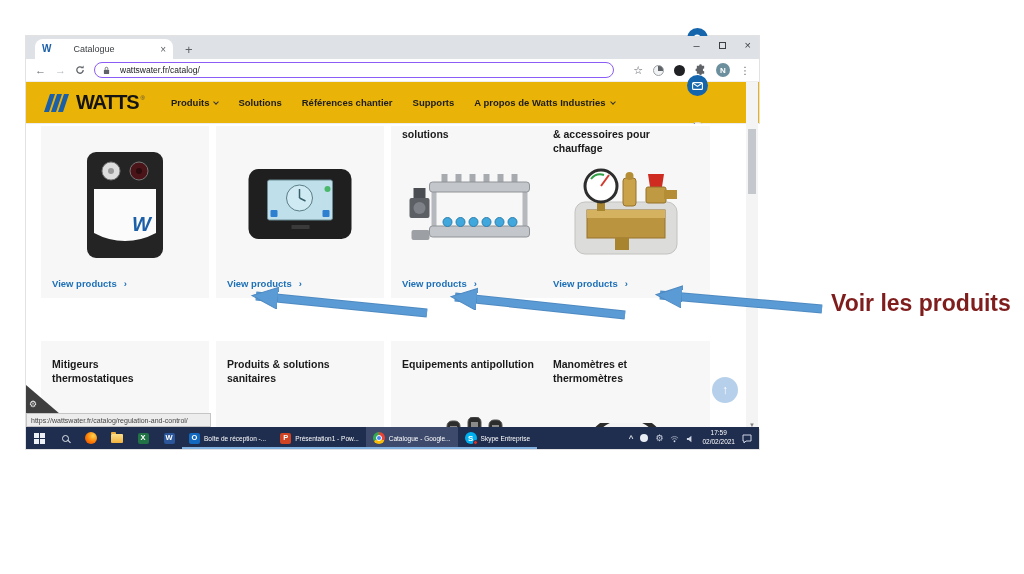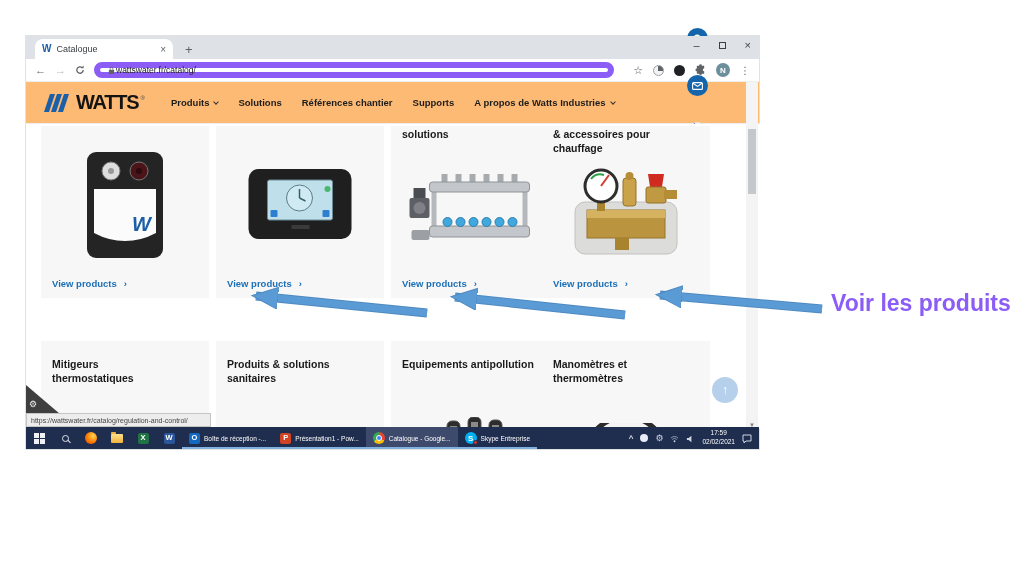--- a/index.html
+++ b/index.html
@@ -7,41 +7,41 @@
   body { font-family:"Liberation Sans", sans-serif; }
   .slide { position:relative; width:1024px; height:574px; background:#fff; overflow:hidden; }
 
   
   .shot { position:absolute; left:25px; top:35px; width:735px; height:415px; background:#fff; border:1px solid #e2e2e2; }
 
   
   .tabbar { position:relative; height:23px; background:#dee1e6; display:flex; align-items:flex-end; }
   .tab { margin-left:9px; width:138px; height:20px; background:#fff; border-radius:8px 8px 0 0; display:flex; align-items:center; padding:0 7px; gap:5px; }
   .favicon { color:#1b5fa8; font-weight:bold; font-size:10px; line-height:1; }
-  .tab-title { font-size:9px; color:#3c4043; flex:1; white-space:nowrap; overflow:hidden; }
+  .tab-title { font-size:9px; color:#3c4043; flex:1; white-space:nowrap; overflow:hidden;margin-left:17px; }
   .tab-close { font-size:10px; color:#5f6368; }
   .newtab { font-size:13px; color:#5f6368; margin:0 0 3px 12px; line-height:1; }
   .winctl { position:absolute; right:8px; top:3px; display:flex; gap:19px; align-items:center; color:#3c4043; font-size:11px; }
   .maxbox { width:7px; height:7px; border:1px solid #3c4043; display:inline-block; }
 
   
   .toolbar { height:23px; background:#fff; display:flex; align-items:center; padding:0 9px; gap:9px; border-bottom:1px solid #eee; }
   .navbtn { color:#5f6368; font-size:11px; line-height:1; }
   .navbtn.fwd { color:#b6b9bd; }
-  .addr { width:520px; height:16px; border:6px solid #8b5cf6; border-radius:9px; display:flex; align-items:center; padding:0 8px; gap:1px; background:#fff; }
+  .addr { width:520px; height:16px; border:1px solid #8b5cf6; border-radius:9px; display:flex; align-items:center; padding:0 8px; gap:10px; background:#fff; }
   .addr-url { font-size:8.5px; color:#202124; white-space:nowrap; }
   .tb-icons { display:flex; align-items:center; gap:10px; margin-left:auto; }
   .star { color:#5f6368; font-size:11px; }
   .ext-globe { width:11px; height:11px; border-radius:50%; background:conic-gradient(#5f6368 0 28%, #f2f3f4 0); border:1px solid #9aa0a6; }
   .ext-dark { width:11px; height:11px; border-radius:50%; background:#202124; }
   .avatar { width:14px; height:14px; border-radius:50%; background:#6b8f9c; color:#fff; font-size:8px; font-weight:bold; display:flex; align-items:center; justify-content:center; }
   .dots { color:#5f6368; font-size:10px; }
 
   
-  .sitenav { height:42px; background:#fdba74; display:flex; align-items:center; padding:0 18px; border-bottom:1px solid #ededed; }
+  .sitenav { height:42px; background:#eab308; display:flex; align-items:center; padding:0 18px; border-bottom:1px solid #ededed; }
   .logo { display:flex; align-items:center; gap:2px; }
   .logo-text { font-size:20px; font-weight:bold; letter-spacing:-1.2px; color:#141414; }
   .logo-reg { font-size:6px; color:#444; align-self:flex-start; margin-top:4px; }
   .menu { display:flex; gap:20px; margin-left:26px; align-items:center; }
   .menu-item { font-size:9.5px; font-weight:bold; color:#1d1d1d; display:flex; gap:5px; align-items:center; white-space:nowrap; }
   .chev { width:4px; height:4px; border-right:1.4px solid #333; border-bottom:1.4px solid #333; transform:rotate(45deg); margin-top:-2px; }
   .nav-icons { margin-left:auto; display:flex; gap:26px; align-items:center; margin-right:22px;flex-direction:column; }
   .circle-btn { width:21px; height:21px; border-radius:50%; background:#1565ad; display:flex; align-items:center; justify-content:center; }
   .flag { width:19px; height:19px; border-radius:50%; overflow:hidden; display:flex; border:1px solid #e5e5e5; }
   .flag div { flex:1; }
@@ -88,21 +88,21 @@
   .skype-dot { position:absolute; right:-1px; bottom:-1px; width:5px; height:5px; background:#d93025; border-radius:50%; border:1px solid #1f2d4e; }
   .tb-app { display:flex; align-items:center; gap:4px; padding:0 7px; font-size:6.5px; white-space:nowrap; overflow:hidden; max-width:106px; box-shadow:inset 0 -2px 0 #7fb0e0; }
   .tb-app.active { background:#3d4a6b; }
   .tray { margin-left:auto; display:flex; align-items:center; gap:7px; padding:0 7px; }
   .tray-caret { font-size:8px; font-weight:bold; color:#dfe3ea; }
   .tray-circle { width:8px; height:8px; border-radius:50%; background:#e8ecf4; }
   .tray-gear { font-size:9px; color:#cfd6e4; line-height:1; }
   .clock { text-align:center; font-size:6.5px; line-height:1.35; color:#fff; }
 
   
-  .annot { position:absolute; left:831px; top:290px; font-size:23px; font-weight:bold; color:#8b5cf6; white-space:nowrap; z-index:10; }
+  .annot { position:absolute; left:831px; top:290px; font-size:23px; font-weight:bold; color:#7f1d1d; white-space:nowrap; z-index:10; }
   .arrows { position:absolute; left:0; top:0; z-index:9; pointer-events:none; }
 </style>
 </head>
 <body>
 
 <div class="slide">
 
   <div class="shot">
 
     <div class="tabbar">

